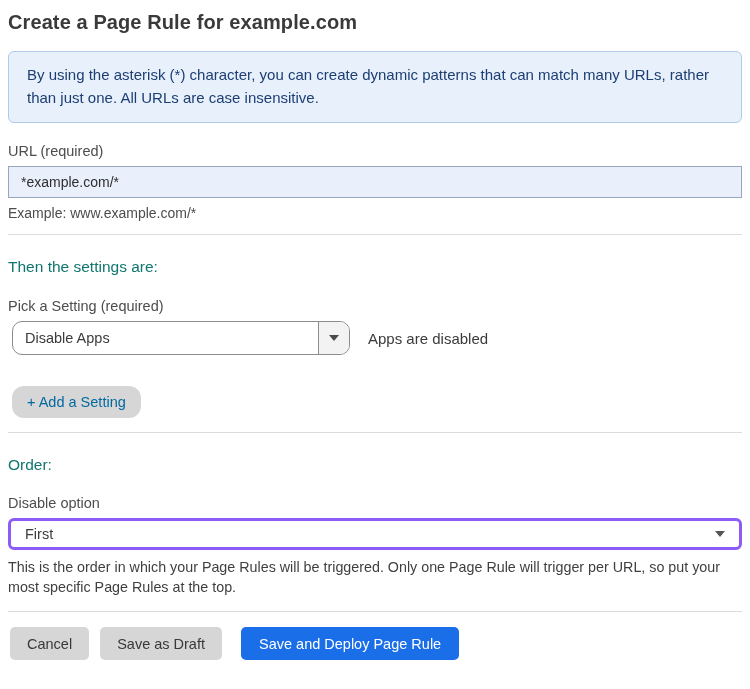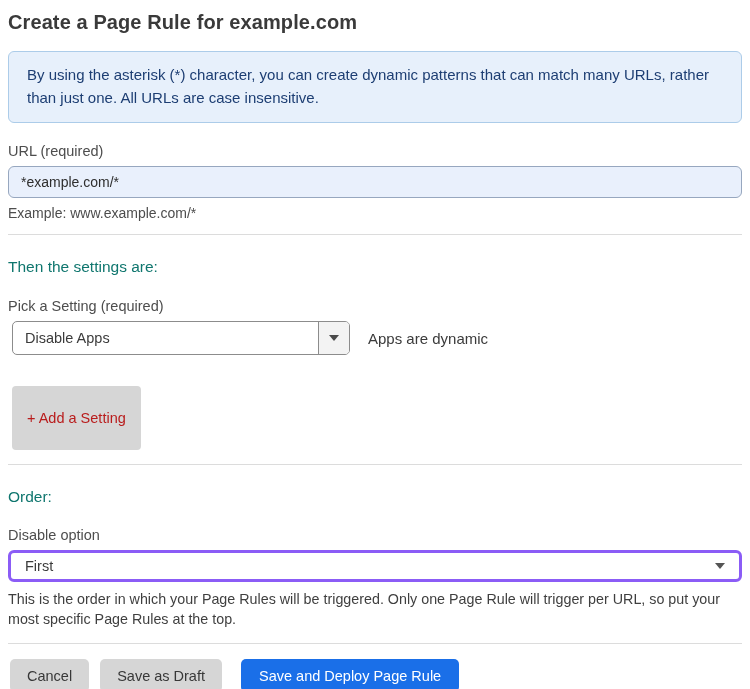--- a/index.html
+++ b/index.html
@@ -48,21 +48,21 @@
     font-size: 14.5px;
     color: #4d4d4d;
   }
   .url-input {
     display: block;
     margin-top: 7px;
     width: 100%;
     height: 32px;
     background: #e9f0fc;
     border: 1px solid #97a7bf;
-    border-radius: 6px;
+    border-radius: 0;
     padding: 0 12px;
     font-size: 14px;
     color: #2e2e2e;
     font-family: "Liberation Sans", "DejaVu Sans", sans-serif;
     outline: none;
   }
   .hint {
     margin-top: 7px;
     font-size: 14px;
     color: #4d4d4d;
@@ -88,21 +88,21 @@
     margin-top: 7px;
     margin-left: 4px;
   }
   .custom-select {
     display: flex;
     align-items: stretch;
     width: 338px;
     height: 34px;
     background: #ffffff;
     border: 1px solid #8c8c8c;
-    border-radius: 5px;
+    border-radius: 10px;
     overflow: hidden;
     cursor: pointer;
   }
   .custom-select .select-value {
     flex: 1;
     display: flex;
     align-items: center;
     padding: 0 12px;
     font-size: 14.5px;
     color: #3b3b3b;
@@ -126,24 +126,24 @@
   .status-text {
     margin-left: 18px;
     font-size: 15px;
     color: #3b3b3b;
   }
   .add-setting-btn {
     display: inline-block;
     margin-top: 31px;
     margin-left: 4px;
     background: #d6d6d6;
-    color: #b91c1c;
+    color: #0369a1;
     border: none;
-    border-radius: 4px;
-    padding: 24px 15px;
+    border-radius: 12px;
+    padding: 8px 15px;
     font-size: 14.5px;
     font-family: "Liberation Sans", "DejaVu Sans", sans-serif;
     cursor: pointer;
   }
   .order-label { margin-top: 21px; }
   .order-select {
     margin-top: 7px;
     width: 100%;
     height: 32px;
     background: #ffffff;
@@ -219,21 +219,21 @@
 
 <div class="field-label setting-label">Pick a Setting (required)</div>
 
 <div class="setting-row">
   <div class="custom-select">
     <div class="select-value">Disable Apps</div>
     <div class="arrow-btn">
       <span class="caret-down"></span>
     </div>
   </div>
-  <div class="status-text">Apps are dynamic</div>
+  <div class="status-text">Apps are disabled</div>
 </div>
 
 <button class="add-setting-btn">+ Add a Setting</button>
 
 <hr class="divider divider-2">
 
 <h2 class="section-heading">Order:</h2>
 
 <div class="field-label order-label">Disable option</div>
 

